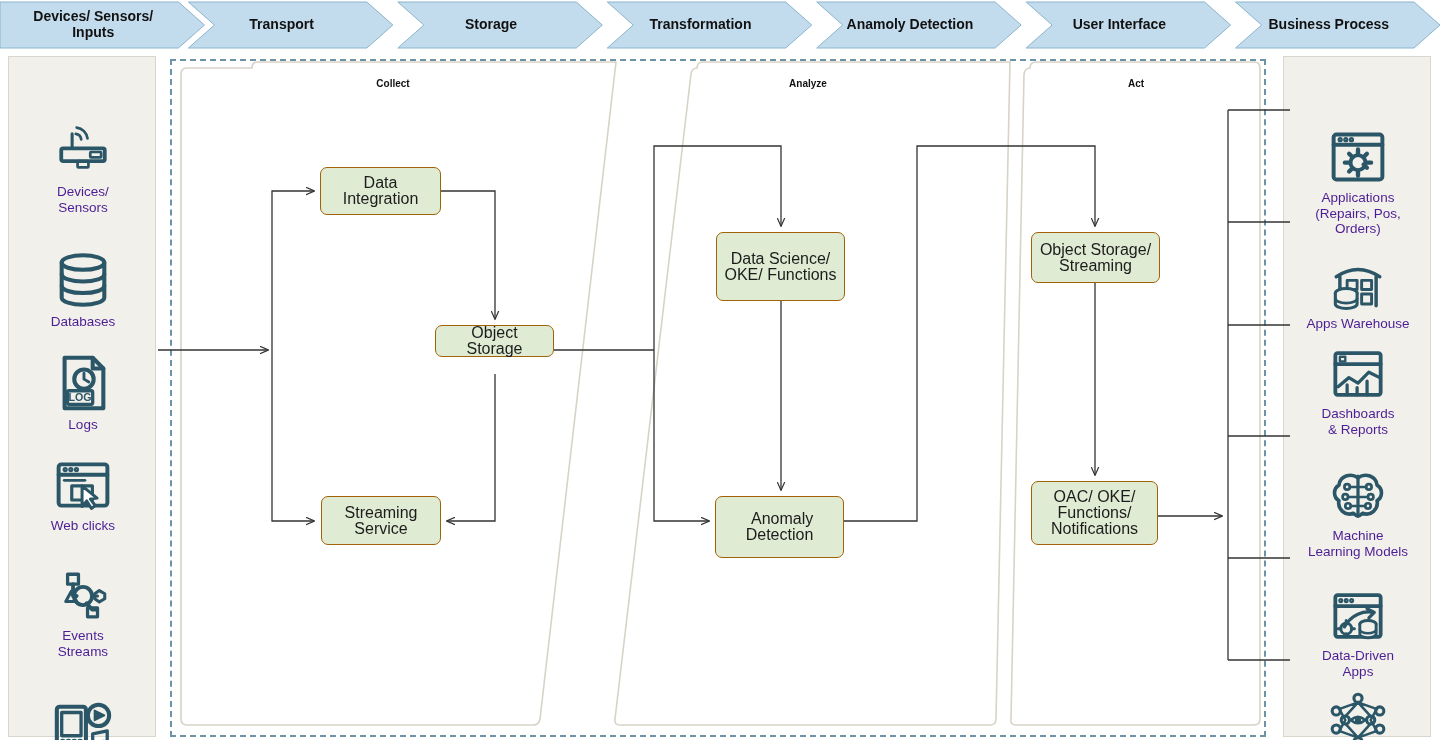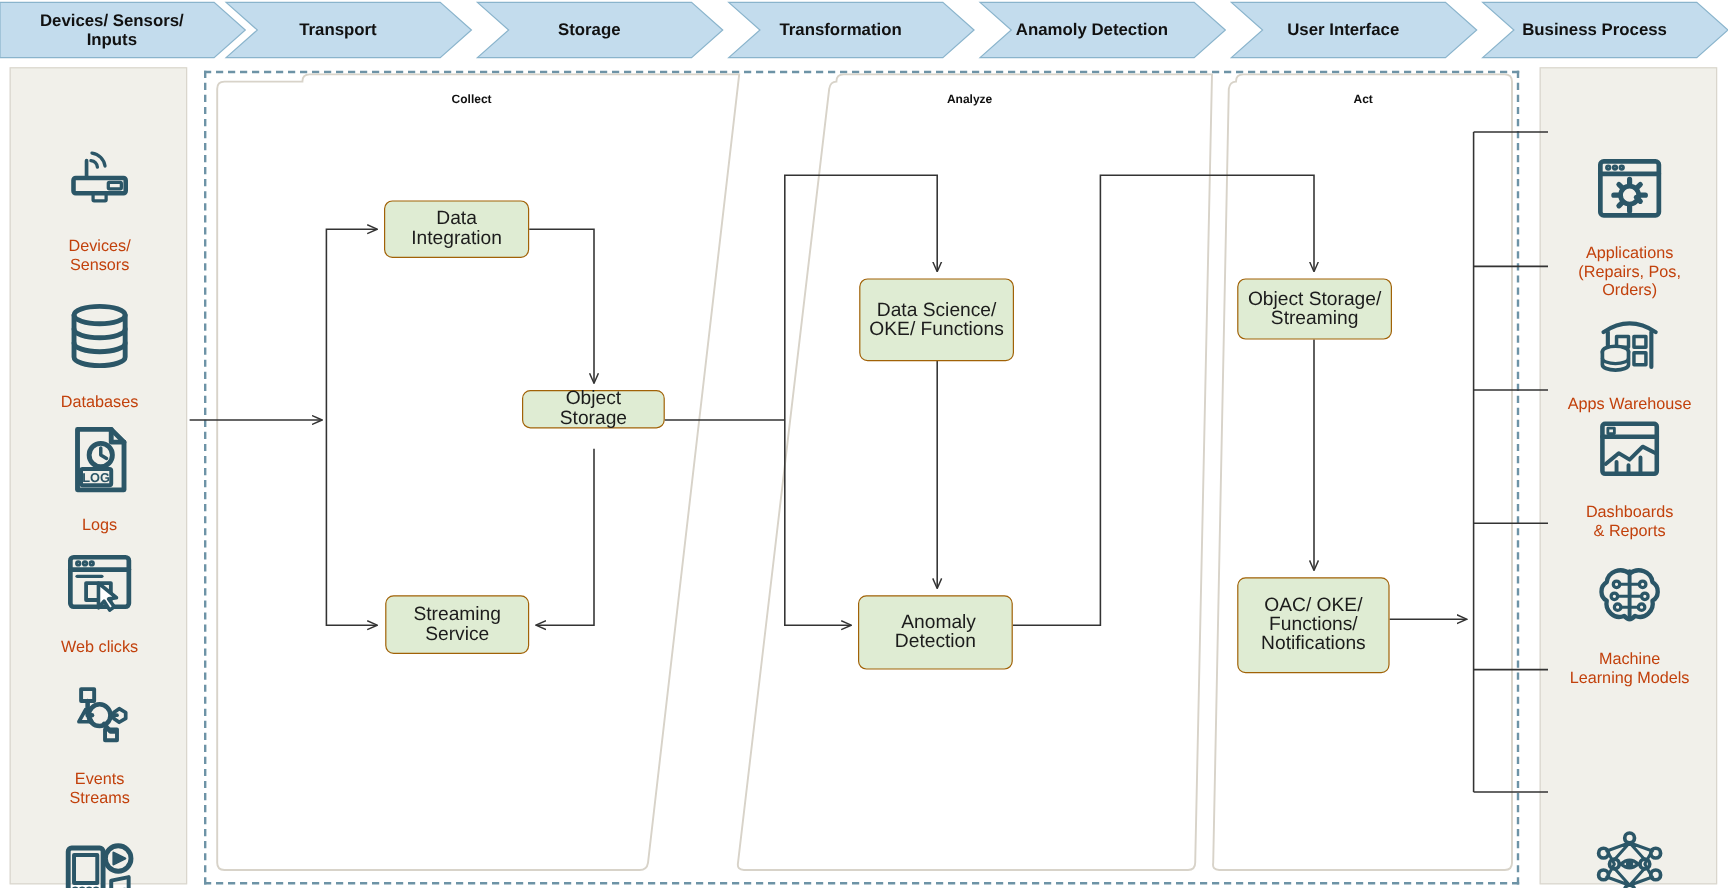--- a/index.html
+++ b/index.html
@@ -20,22 +20,22 @@
   
   .side-panel{
     position:absolute;top:56px;width:148px;height:681px;
     background:#f1f0ea;border:1px solid #dad6cd;box-sizing:border-box;
   }
   #left-panel{left:8px;}
   #right-panel{left:1283px;}
   .side-item{position:absolute;left:0;width:148px;text-align:center;}
   .side-icon{display:block;margin:0 auto;}
   .side-label{
-    font-size:13.5px;line-height:15.5px;color:#c2410c;
-    margin-top:16px;white-space:pre-line;
+    font-size:13.5px;line-height:15.5px;color:#4c1d95;
+    margin-top:3px;white-space:pre-line;
   }
   
   #dashed-box{
     position:absolute;left:170px;top:59px;width:1096px;height:678px;
     border:2px dashed #6d93a6;box-sizing:border-box;
   }
   
   #stage-layer{position:absolute;left:0;top:0;width:1440px;height:740px;}
   .stage-title{
     position:absolute;font-size:10px;font-weight:bold;color:#111;
@@ -203,20 +203,38 @@
        <circle cx="18" cy="33" r="3" stroke-width="3"></circle>
        <circle cx="21" cy="43" r="3" stroke-width="3"></circle>
        <circle cx="44" cy="22" r="3" stroke-width="3"></circle>
        <circle cx="46" cy="33" r="3" stroke-width="3"></circle>
        <circle cx="43" cy="43" r="3" stroke-width="3"></circle>
        <path d="M23 22 H32 M21 33 H32 M24 43 H32 M41 22 H32 M43 33 H32 M40 43 H32" stroke-width="2.8"></path>
       </svg>
       <div class="side-label">Machine
 Learning Models</div>
     </div>
+    <div class="side-item" style="top: 530px;">
+      <svg viewBox="0 0 64 64" width="58" height="58" class="side-icon" fill="none" stroke="#2b5667" stroke-width="4.2" stroke-linecap="round" stroke-linejoin="round">
+        <rect x="7" y="9" width="50" height="46" rx="2.5"></rect>
+       <path d="M7 21 H57"></path>
+       <circle cx="13" cy="15" r="1.6" stroke-width="2.4"></circle>
+       <circle cx="19" cy="15" r="1.6" stroke-width="2.4"></circle>
+       <circle cx="25" cy="15" r="1.6" stroke-width="2.4"></circle>
+       <path d="M17 44 C25 30 38 26 49 28" stroke-width="3.6"></path>
+       <path d="M42 24 L50 28 L44 34" stroke-width="3.6"></path>
+       <circle cx="19" cy="46" r="6" stroke-width="3.4"></circle>
+       <path d="M19 37 v3 M19 52 v3 M10 46 h3 M25 46 h3" stroke-width="3.4"></path>
+       <ellipse cx="43" cy="41" rx="9" ry="4" fill="#f1f0ea" stroke-width="3.2"></ellipse>
+       <path d="M34 41 V52 a9 4 0 0 0 18 0 V41" fill="#f1f0ea" stroke-width="3.2"></path>
+       <path d="M34 47 a9 4 0 0 0 18 0" stroke-width="2.8"></path>
+      </svg>
+      <div class="side-label">Data-Driven
+Apps</div>
+    </div>
     <div class="side-item" style="top: 634px;">
       <svg viewBox="0 0 64 64" width="58" height="58" class="side-icon" fill="none" stroke="#2b5667" stroke-width="4.2" stroke-linecap="round" stroke-linejoin="round">
         <circle cx="32" cy="8" r="4.5" stroke-width="3.4"></circle>
        <circle cx="32" cy="56" r="4.5" stroke-width="3.4"></circle>
        <circle cx="8" cy="22" r="4.5" stroke-width="3.4"></circle>
        <circle cx="8" cy="42" r="4.5" stroke-width="3.4"></circle>
        <circle cx="56" cy="22" r="4.5" stroke-width="3.4"></circle>
        <circle cx="56" cy="42" r="4.5" stroke-width="3.4"></circle>
        <circle cx="18" cy="32" r="4.5" stroke-width="3.4"></circle>
        <circle cx="46" cy="32" r="4.5" stroke-width="3.4"></circle>
@@ -287,16 +305,16 @@
     <div class="node" style="left: 435px; top: 325px; width: 119px; height: 32px;">Object
 Storage</div>
     <div class="node" style="left: 321px; top: 496px; width: 120px; height: 49px;">Streaming
 Service</div>
     <div class="node" style="left: 716px; top: 232px; width: 129px; height: 69px;">Data Science/
 OKE/ Functions</div>
     <div class="node" style="left: 715px; top: 496px; width: 129px; height: 62px; text-align: right;">Anomaly
 Detection</div>
     <div class="node" style="left: 1031px; top: 232px; width: 129px; height: 51px;">Object Storage/
 Streaming</div>
-    <div class="node" style="left: 1031px; top: 481px; width: 127px; height: 80px;">OAC/ OKE/
+    <div class="node" style="left: 1031px; top: 481px; width: 127px; height: 64px;">OAC/ OKE/
 Functions/
 Notifications</div>
   </div>
 
 </body></html>

